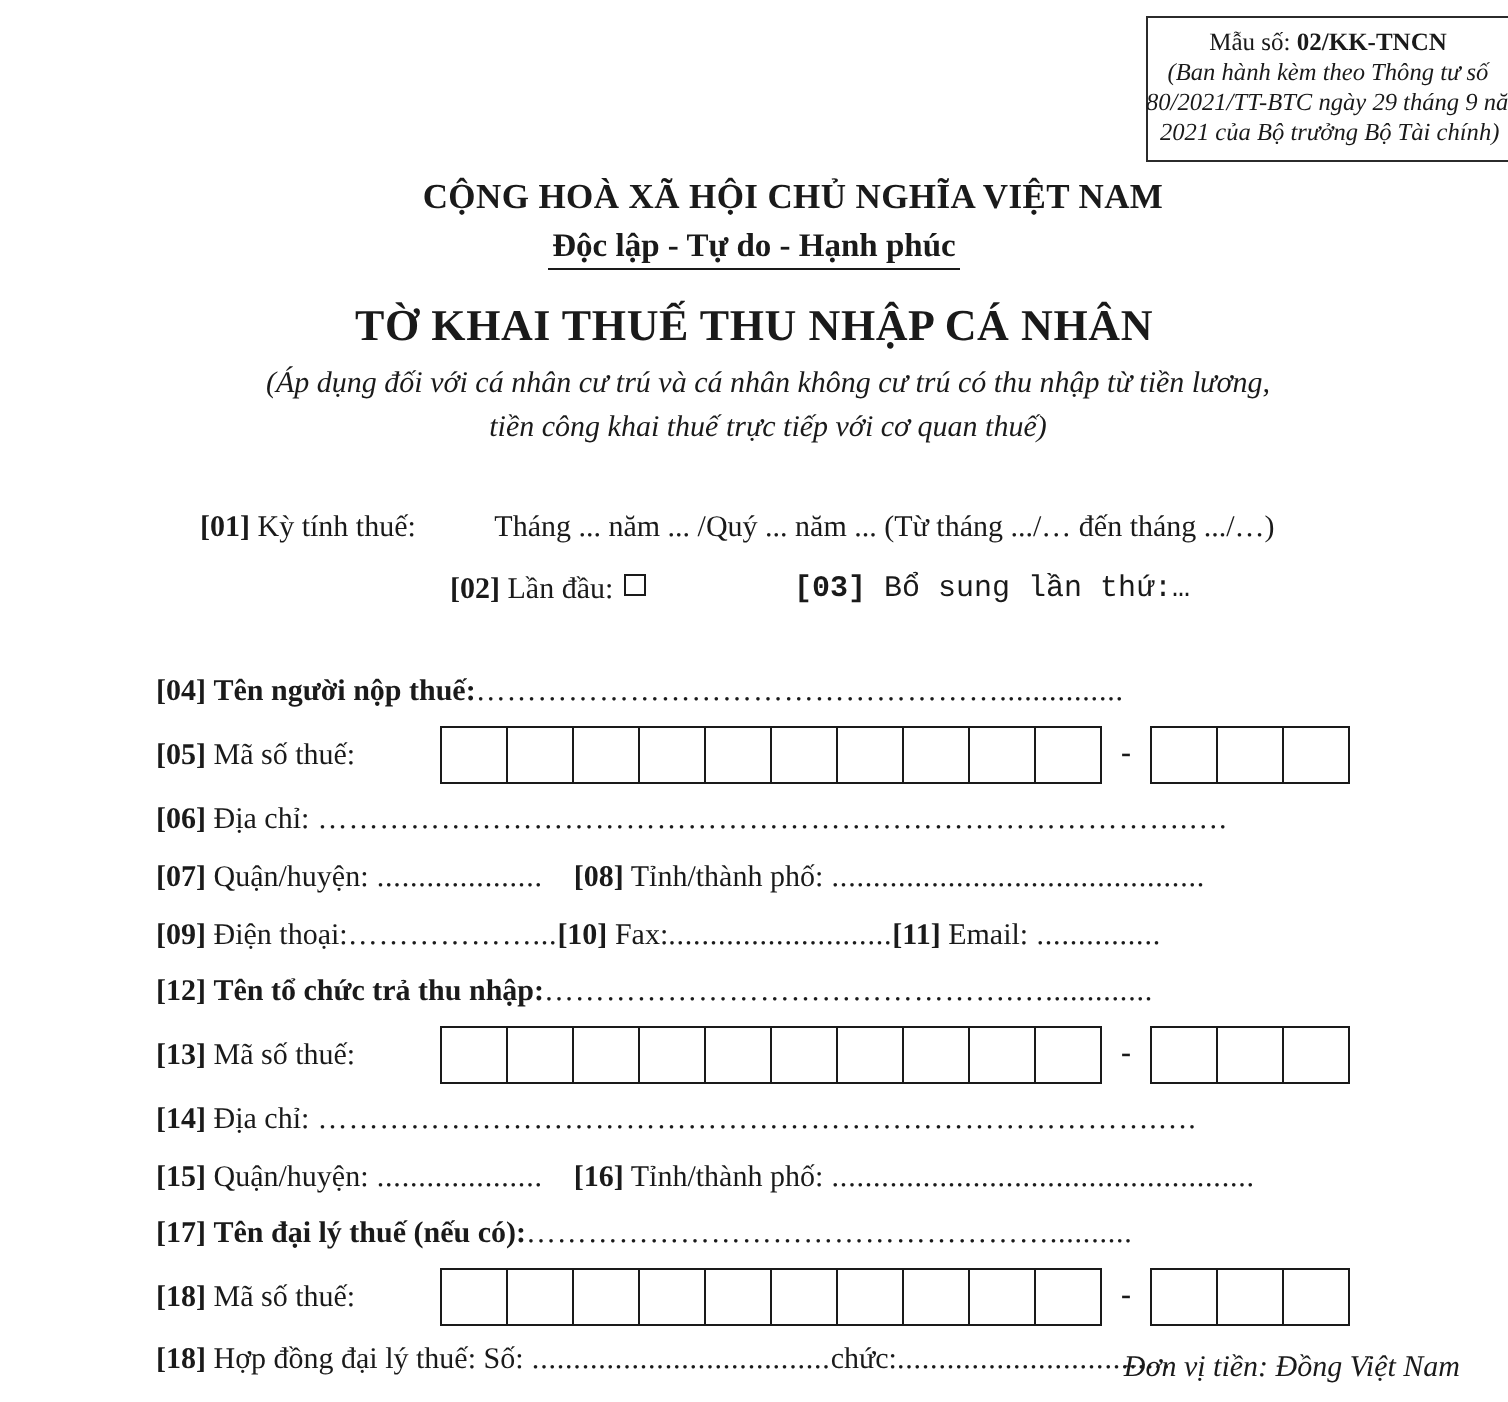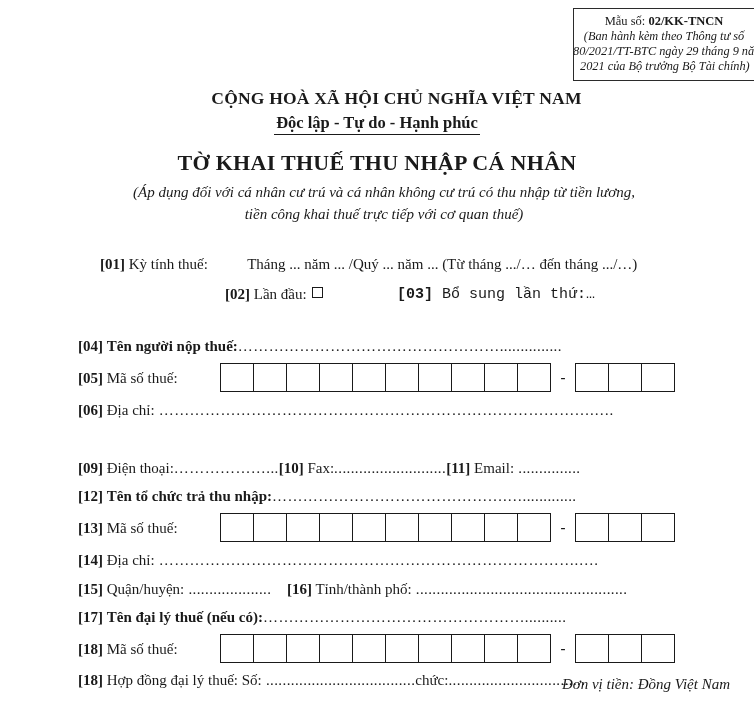--- a/index.html
+++ b/index.html
@@ -223,20 +223,27 @@
       <div class="mst-cell"></div>
       <div class="mst-cell"></div>
     </div>
   </div>
 
   <div class="row" style="left:78px; top:403px;">
     <span class="code">[06]</span>
     <span>Địa chỉ:</span><span class="dots"> ………………………………………………………………………….….</span>
   </div>
 
+  <div class="row" style="left:78px; top:432px;">
+    <span class="code">[07]</span>
+    <span>Quận/huyện:</span><span class="dots"> ....................</span>
+    <span style="display:inline-block; width:8px;"></span>
+    <span class="code">[08]</span>
+    <span>Tỉnh/thành phố:</span><span class="dots"> .............................................</span>
+  </div>
 
   <div class="row" style="left:78px; top:461px;">
     <span class="code">[09]</span>
     <span>Điện thoại:</span><span class="dots">………………...</span><span class="code">[10]</span>
     <span>Fax:</span><span class="dots">...........................</span><span class="code">[11]</span>
     <span>Email:</span><span class="dots"> ...............</span>
   </div>
 
   <div class="row" style="left:78px; top:489px;">
     <span class="code">[12]</span>

